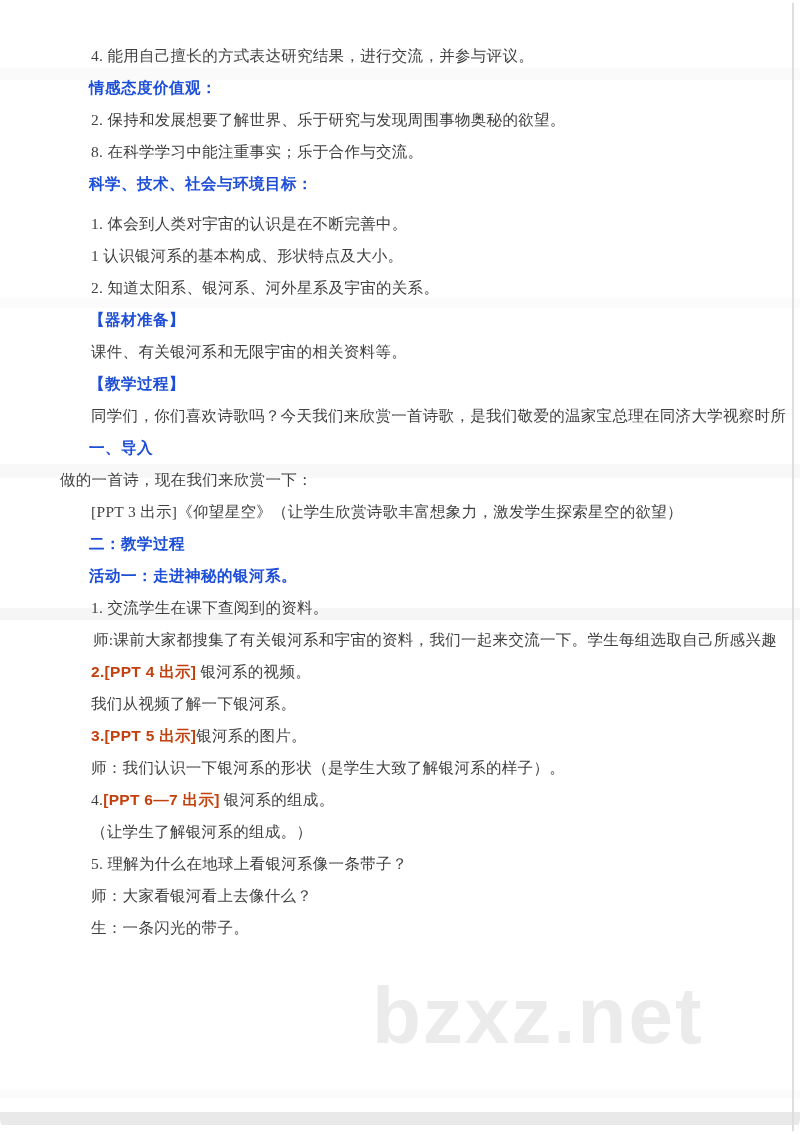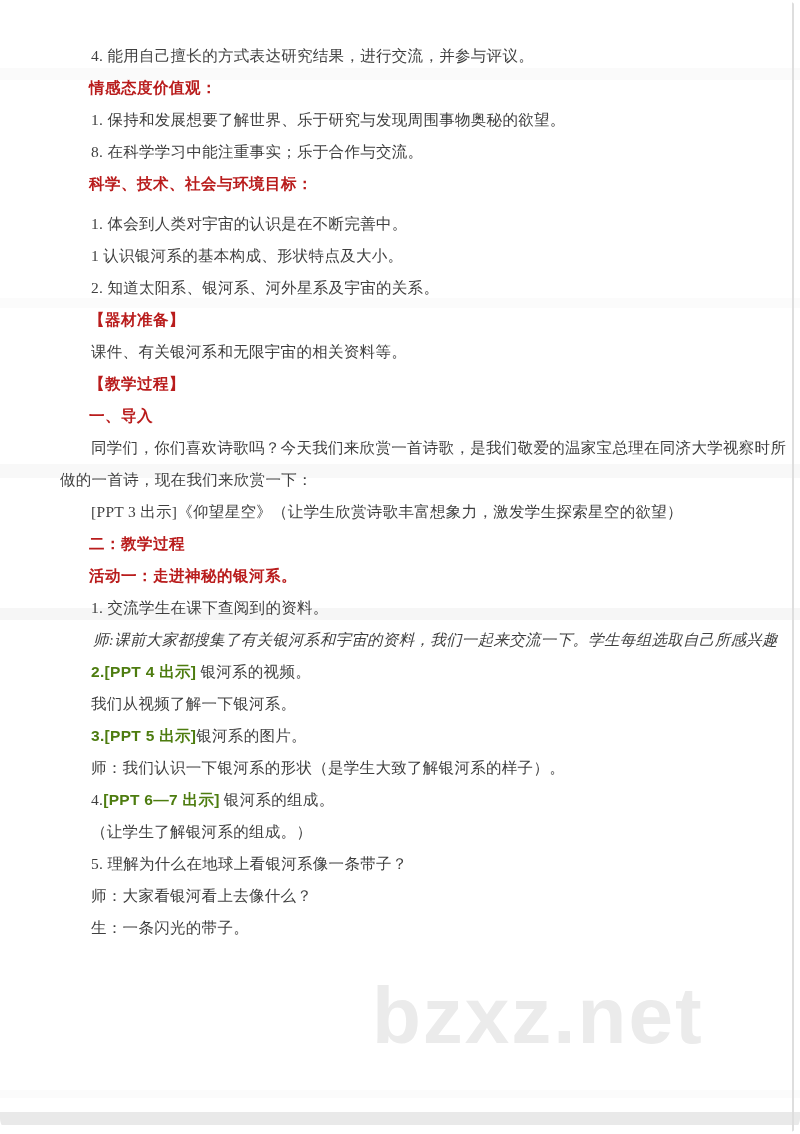--- a/index.html
+++ b/index.html
@@ -69,63 +69,63 @@
     color: #3f3f3f;
   }
   .ln {
     height: 32px;
     line-height: 32px;
     font-size: 15.5px;
     letter-spacing: 0.3px;
     white-space: pre;
   }
   .ln.indent { padding-left: 31px; }
-  .ln.bi     { padding-left: 33px; font-style: italic; }
+  .ln.bi     { padding-left: 33px; }
   .ln.heading {
     padding-left: 29px;
     font-family: "Liberation Sans", "DejaVu Sans", sans-serif;
     font-weight: 700;
-    color: #b91c1c;
+    color: #1d4ed8;
     letter-spacing: 0.5px;
   }
   .hei {
     font-family: "Liberation Sans", "DejaVu Sans", sans-serif;
     font-weight: 700;
-    color: #4d7c0f;
+    color: #c2410c;
   }
   .sp8 { height: 8px; }
 </style>
 </head>
 <body>
 
 <div class="page">
 
   <div class="streak s1"></div>
   <div class="streak s2"></div>
   <div class="streak s3"></div>
   <div class="streak s4"></div>
   <div class="streak s5"></div>
 
   <div class="watermark">bzxz.net</div>
 
   <div class="content">
     <div class="ln indent">4. 能用自己擅长的方式表达研究结果，进行交流，并参与评议。</div>
     <div class="ln heading">情感态度价值观：</div>
-    <div class="ln indent">1. 保持和发展想要了解世界、乐于研究与发现周围事物奥秘的欲望。</div>
+    <div class="ln indent">2. 保持和发展想要了解世界、乐于研究与发现周围事物奥秘的欲望。</div>
     <div class="ln indent">8. 在科学学习中能注重事实；乐于合作与交流。</div>
     <div class="ln heading">科学、技术、社会与环境目标：</div>
     <div class="sp8"></div>
     <div class="ln indent">1. 体会到人类对宇宙的认识是在不断完善中。</div>
     <div class="ln indent">1 认识银河系的基本构成、形状特点及大小。</div>
     <div class="ln indent">2. 知道太阳系、银河系、河外星系及宇宙的关系。</div>
     <div class="ln heading">【器材准备】</div>
     <div class="ln indent">课件、有关银河系和无限宇宙的相关资料等。</div>
     <div class="ln heading">【教学过程】</div>
+    <div class="ln indent">同学们，你们喜欢诗歌吗？今天我们来欣赏一首诗歌，是我们敬爱的温家宝总理在同济大学视察时所</div>
     <div class="ln heading">一、导入</div>
-    <div class="ln indent">同学们，你们喜欢诗歌吗？今天我们来欣赏一首诗歌，是我们敬爱的温家宝总理在同济大学视察时所</div>
     <div class="ln">做的一首诗，现在我们来欣赏一下：</div>
     <div class="ln indent">[PPT 3 出示]《仰望星空》（让学生欣赏诗歌丰富想象力，激发学生探索星空的欲望）</div>
     <div class="ln heading">二：教学过程</div>
     <div class="ln heading">活动一：走进神秘的银河系。</div>
     <div class="ln indent">1. 交流学生在课下查阅到的资料。</div>
     <div class="ln bi">师:课前大家都搜集了有关银河系和宇宙的资料，我们一起来交流一下。学生每组选取自己所感兴趣</div>
     <div class="ln indent"><span class="hei">2.[PPT 4 出示]</span><span> 银河系的视频。</span></div>
     <div class="ln indent">我们从视频了解一下银河系。</div>
     <div class="ln indent"><span class="hei">3.[PPT 5 出示]</span><span>银河系的图片。</span></div>
     <div class="ln indent">师：我们认识一下银河系的形状（是学生大致了解银河系的样子）。</div>

